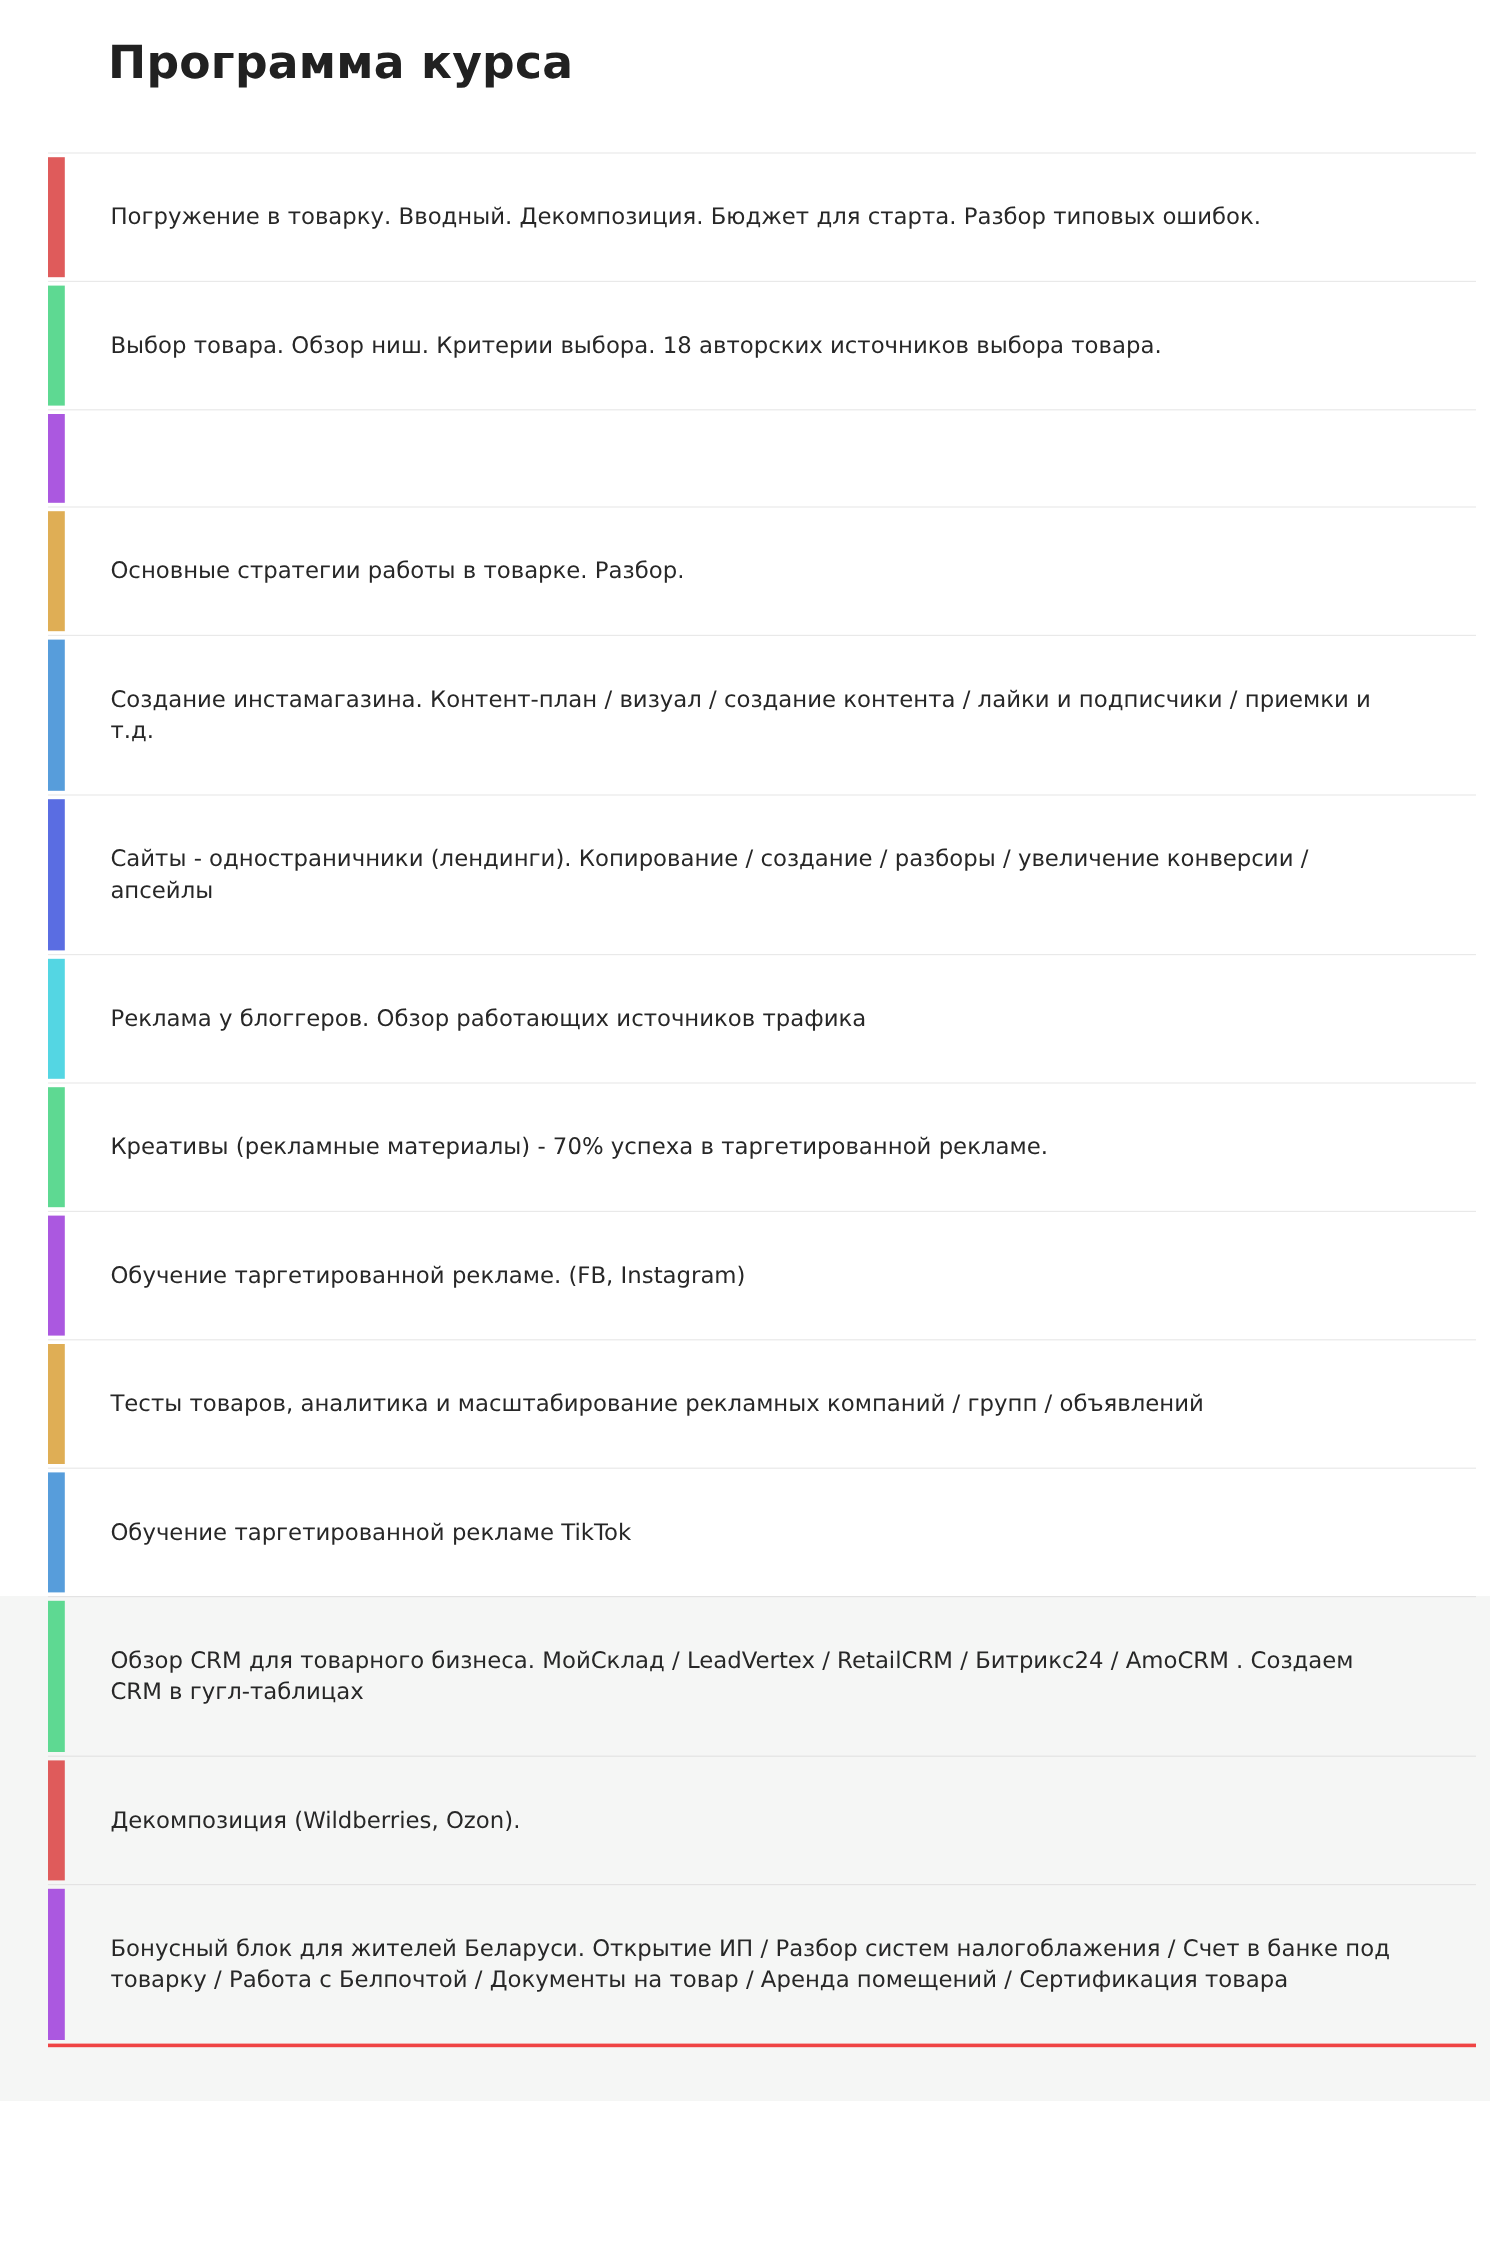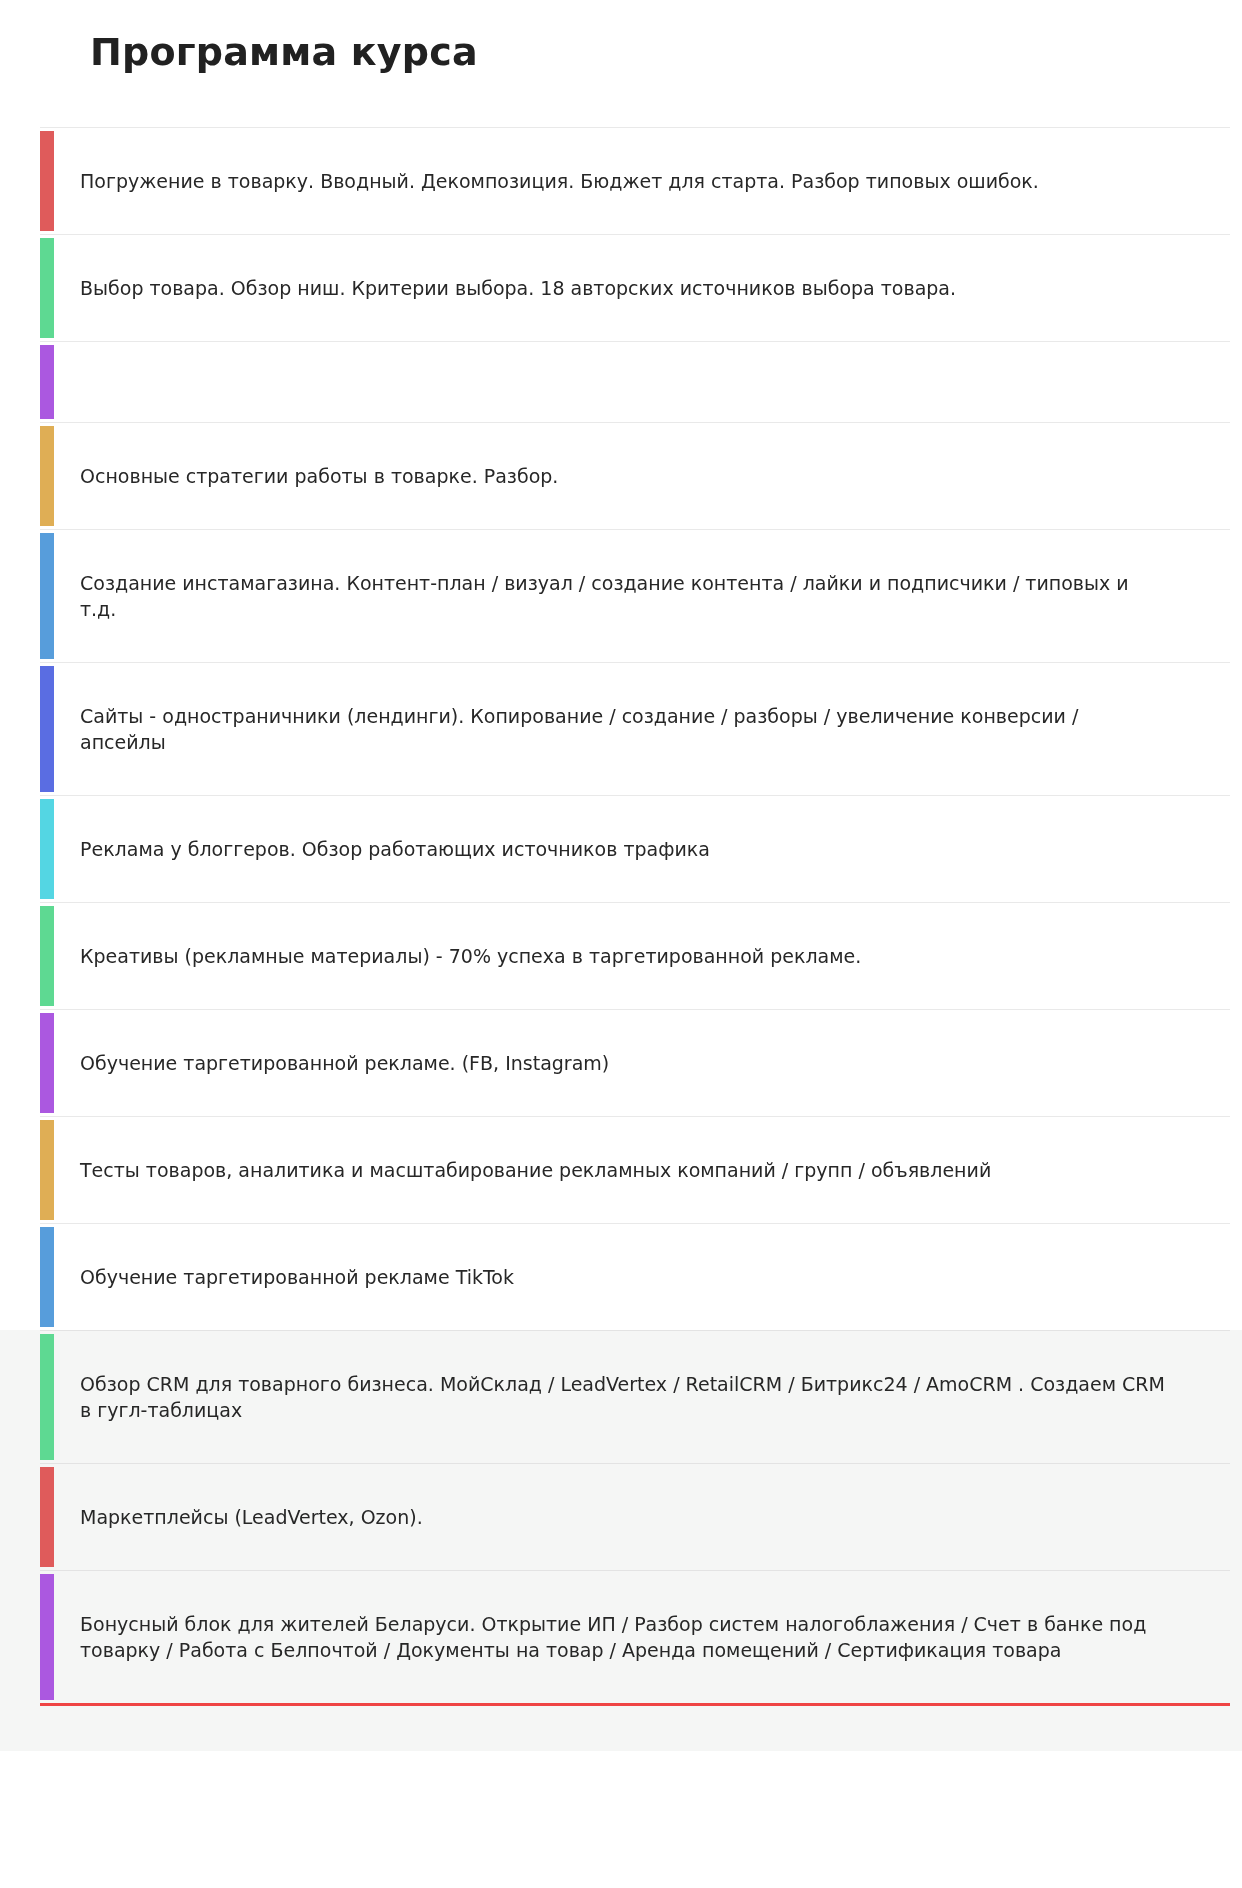--- a/index.html
+++ b/index.html
@@ -24,21 +24,21 @@
     letter-spacing: 0.2px;
     color: #212121;
   }
   .course-list-top {
     margin-top: 54px;
   }
   .row {
     position: relative;
     box-sizing: border-box;
     border-top: 1px solid #e9e9e9;
-    padding: 40px 60px 40px 40px;
+    padding: 40px 60px 40px 52px;
   }
   .section-top .row {
     margin-left: 40px;
     margin-right: 12px;
     background: #ffffff;
   }
   .section-bottom {
     background: #f5f6f5;
     padding-bottom: 45px;
   }
@@ -85,21 +85,21 @@
     <span class="stripe" style="background: rgb(171, 88, 224);"></span>
   </div>
 
   <div class="row">
     <span class="stripe" style="background: rgb(223, 174, 85);"></span>
     <div class="row-text">Основные стратегии работы в товарке. Разбор.</div>
   </div>
 
   <div class="row">
     <span class="stripe" style="background: rgb(87, 157, 219);"></span>
-    <div class="row-text">Создание инстамагазина. Контент-план / визуал / создание контента / лайки и подписчики / типовых и т.д.</div>
+    <div class="row-text">Создание инстамагазина. Контент-план / визуал / создание контента / лайки и подписчики / приемки и т.д.</div>
   </div>
 
   <div class="row">
     <span class="stripe" style="background: rgb(90, 109, 226);"></span>
     <div class="row-text">Сайты - одностраничники (лендинги). Копирование / создание / разборы / увеличение конверсии / апсейлы</div>
   </div>
 
   <div class="row">
     <span class="stripe" style="background: rgb(84, 214, 227);"></span>
     <div class="row-text">Реклама у блоггеров. Обзор работающих источников трафика</div>
@@ -129,21 +129,21 @@
 </div>
 <div class="section-bottom">
   <div class="course-list-bottom">
   <div class="row">
     <span class="stripe" style="background: rgb(94, 217, 146);"></span>
     <div class="row-text">Обзор CRM для товарного бизнеса. МойСклад / LeadVertex / RetailCRM / Битрикс24 / AmoCRM . Создаем CRM в гугл-таблицах</div>
   </div>
 
   <div class="row">
     <span class="stripe" style="background: rgb(223, 91, 91);"></span>
-    <div class="row-text">Маркетплейсы (LeadVertex, Ozon).</div>
+    <div class="row-text">Декомпозиция (Wildberries, Ozon).</div>
   </div>
 
   <div class="row">
     <span class="stripe" style="background: rgb(171, 88, 224);"></span>
     <div class="row-text">Бонусный блок для жителей Беларуси. Открытие ИП / Разбор систем налогоблажения / Счет в банке под товарку / Работа с Белпочтой / Документы на товар / Аренда помещений / Сертификация товара</div>
   </div>
 </div>
 </div>
 
 </body></html>

